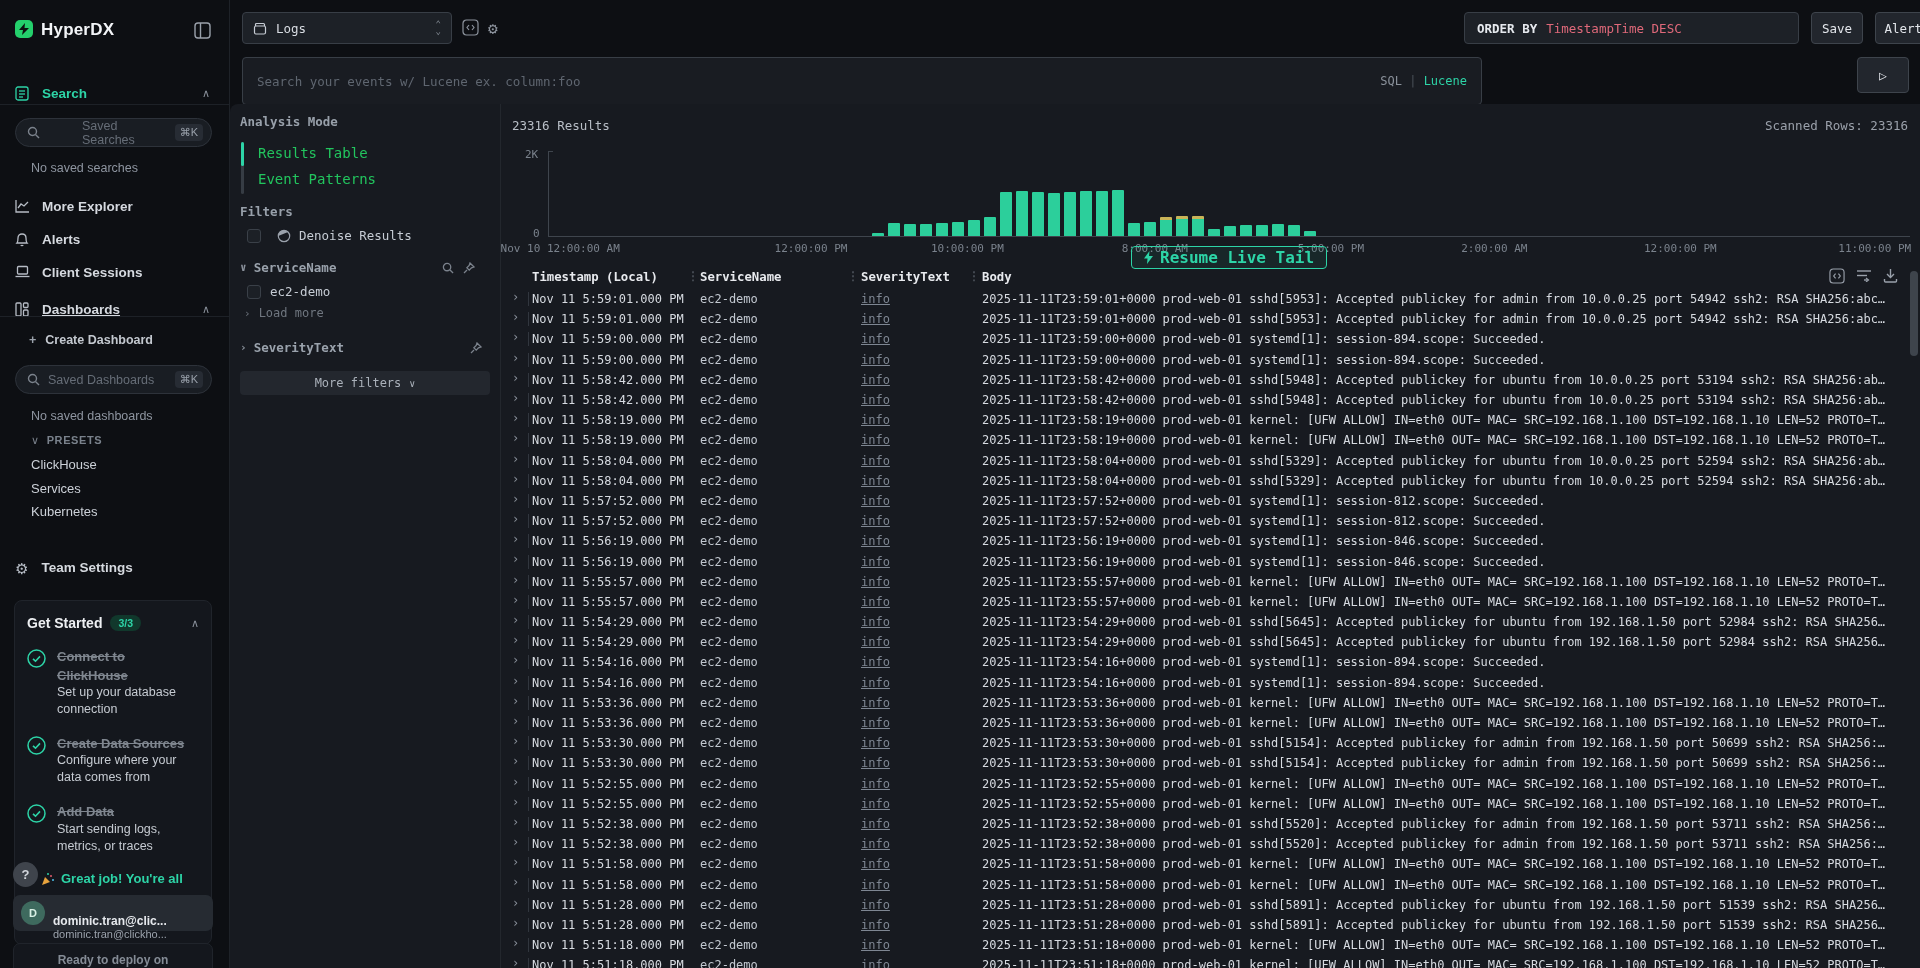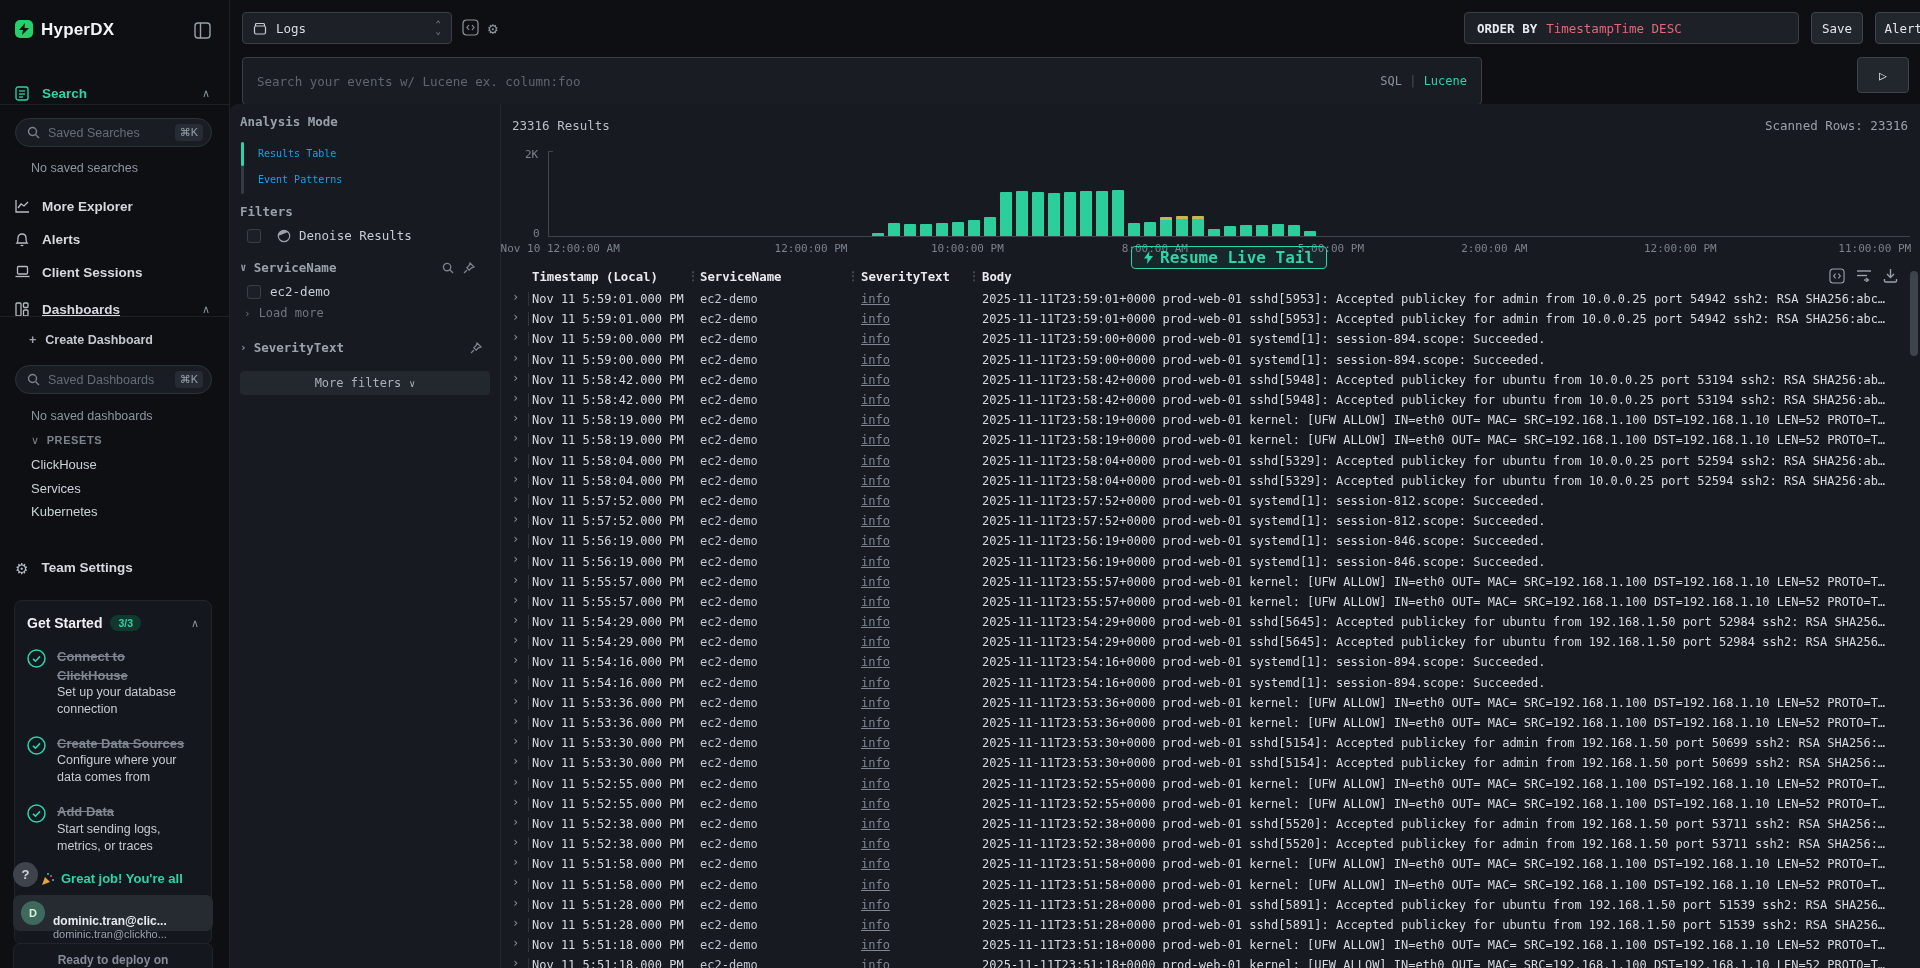--- a/index.html
+++ b/index.html
@@ -84,21 +84,21 @@
   
   .content { position:absolute; left:230px; top:104px; width:1690px; height:864px;
              background:#171a20; border-radius:8px 0 0 0; }
 
   
   .fpanel { position:absolute; left:0; top:0; width:271px; height:864px; border-right:1px solid #23272d; }
   .f-hdr { position:absolute; left:10px; font-size:12.5px; font-weight:bold; color:#98a0aa; }
   .mode-group { position:absolute; left:11px; top:36px; width:250px; }
   .mode-rail { position:absolute; left:0; top:2px; width:3px; height:52px; background:#363c44; border-radius:2px; }
   .mode-rail-active { position:absolute; left:0; top:2px; width:3px; height:24px; background:#2dd4a7; border-radius:2px; }
-  .mode-item { margin-left:17px; height:26px; display:flex; align-items:center; font-size:10px; color:#0ea5e9; cursor:pointer; }
+  .mode-item { margin-left:17px; height:26px; display:flex; align-items:center; font-size:14px; color:#22c55e; cursor:pointer; }
   .check-row { position:absolute; display:flex; align-items:center; }
   .cbox { width:14px; height:14px; border-radius:3px; border:1px solid #3a4048; background:#1c2026; }
   .check-row .lbl { font-size:12.5px; color:#c6ccd4; }
   .fgroup-hdr { position:absolute; display:flex; align-items:center; font-size:12.5px; font-weight:bold; color:#9aa2ac; cursor:pointer; }
   .fgroup-hdr .chev { color:#8a919b; font-size:11px; margin-right:7px; }
   .hover-icons { position:absolute; display:flex; gap:9px; color:#7b828c; }
   .load-more { position:absolute; left:14px; font-size:12px; color:#6f767f; display:flex; align-items:center; cursor:pointer; }
   .load-more .chev { margin-right:8px; font-size:11px; }
   .more-filters { position:absolute; left:10px; top:267px; width:250px; height:24px; background:#23272e;
                   border-radius:4px; display:flex; align-items:center; justify-content:center;
@@ -171,21 +171,21 @@
             <line x1="4" y1="5" x2="10" y2="5"></line>
             <line x1="4" y1="8" x2="10" y2="8"></line>
             <line x1="4" y1="11" x2="8" y2="11"></line>
           </svg>
       </span>
       <span class="nav-label green">Search</span>
       <span class="nav-chevron">∧</span>
     </div>
     <div class="sb-divider" style="top:104px;"></div>
 
-    <div class="pill-input" style="top:118px;">
+    <div class="pill-input" style="top:118px;gap:34px;">
       <svg width="13" height="13" viewBox="0 0 13 13" fill="none" stroke="#7b828c" stroke-width="1.4">
           <circle cx="5.5" cy="5.5" r="4"></circle>
           <line x1="8.7" y1="8.7" x2="12" y2="12"></line>
         </svg>
       <span class="ph">Saved Searches</span>
       <span class="kbd-chip">⌘K</span>
     </div>
     <div class="sb-muted" style="top:161px;">No saved searches</div>
 
     <div class="nav-item" style="top:193px;">

